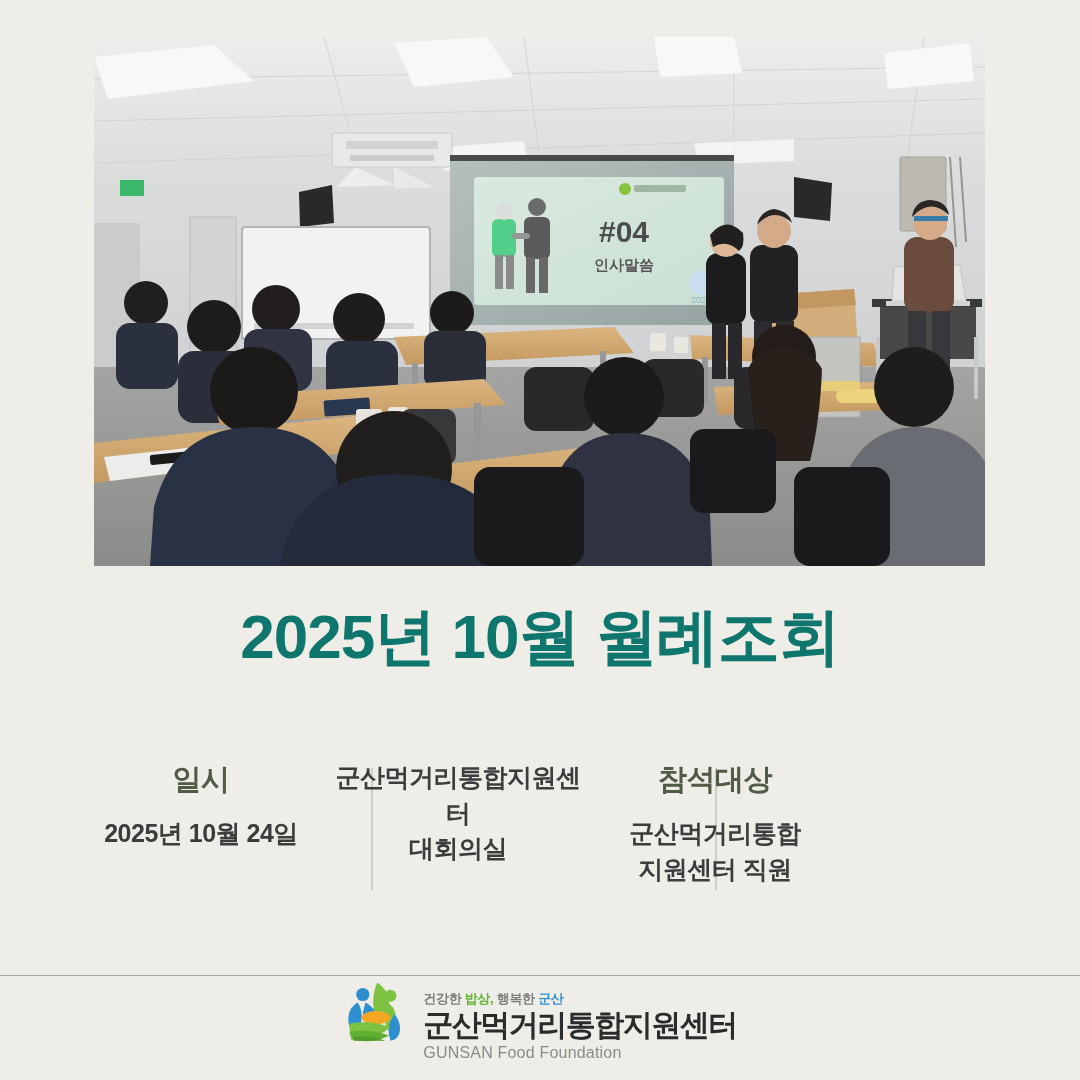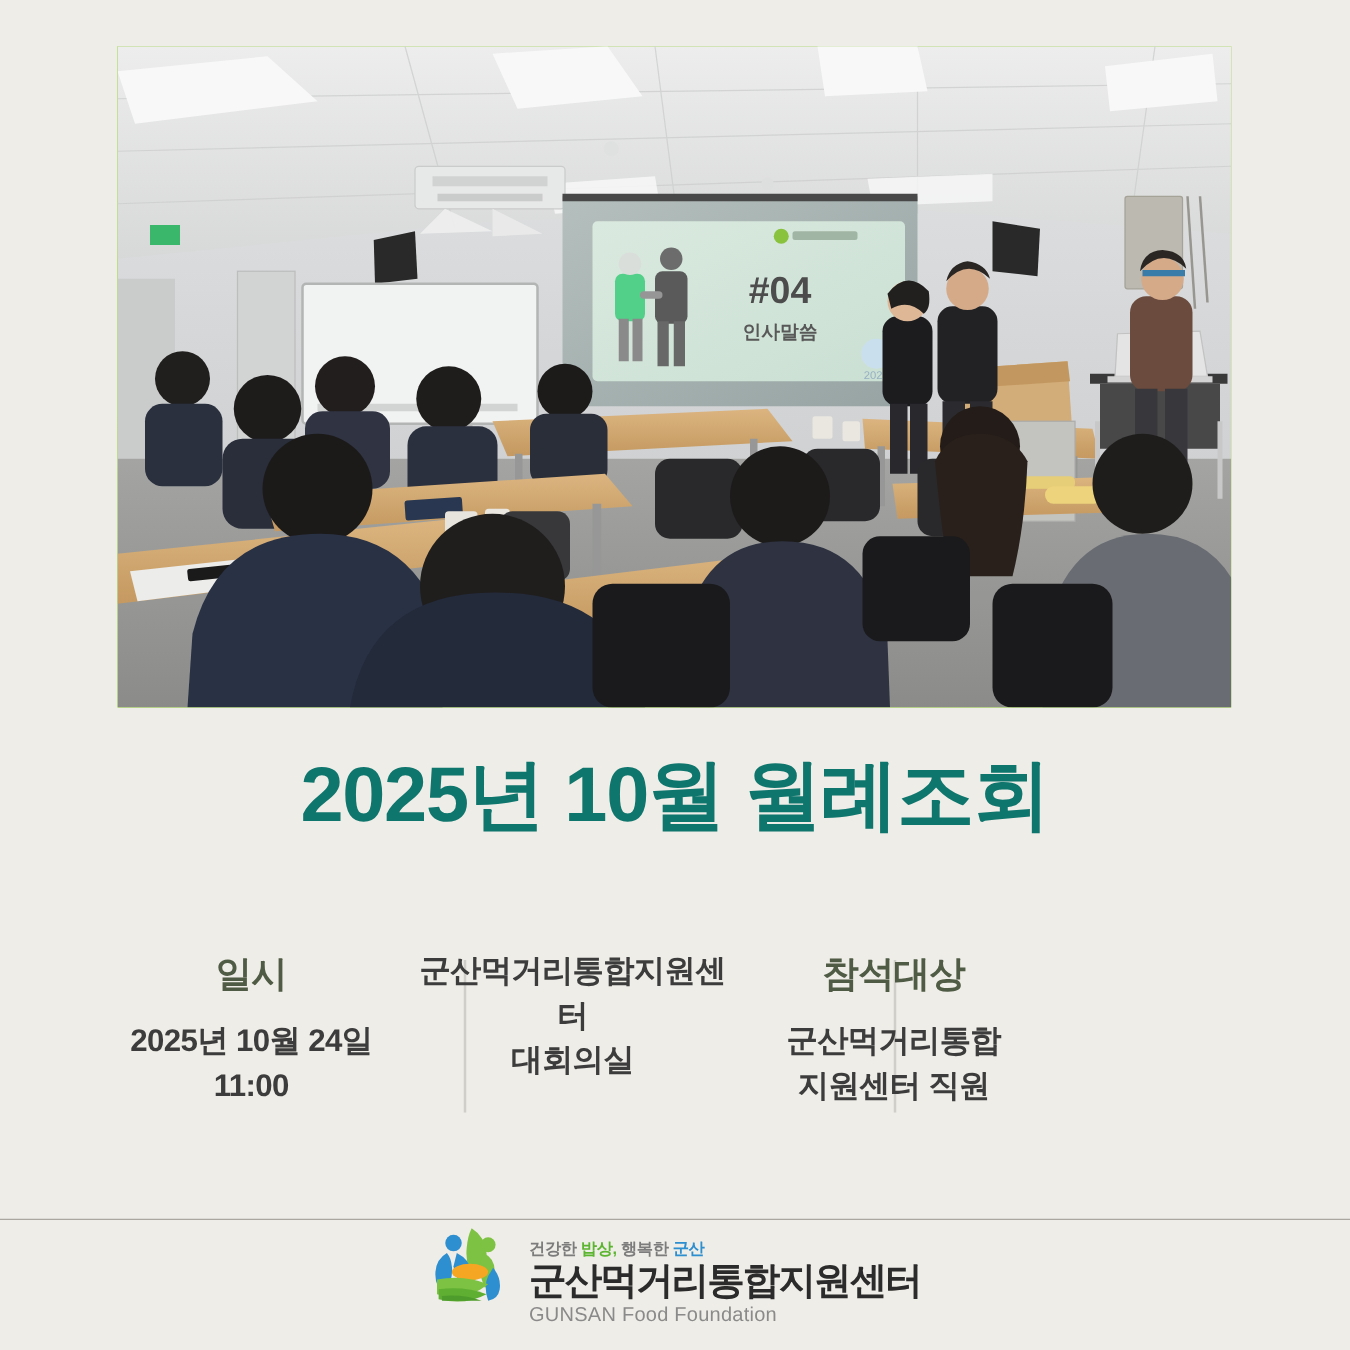--- a/index.html
+++ b/index.html
@@ -376,21 +376,20 @@
 
   <div class="info-row">
 
     <div class="divider d1"></div>
     <div class="divider d2"></div>
 
     <div class="info-col">
       <div class="info-head">일시</div>
       <div class="info-body">
         <div>2025년 10월 24일</div>
-        <div>11:00</div>
       </div>
     </div>
 
     <div class="info-col">
       <div class="info-body">
         <div>군산먹거리통합지원센터</div>
         <div>대회의실</div>
       </div>
     </div>
 

